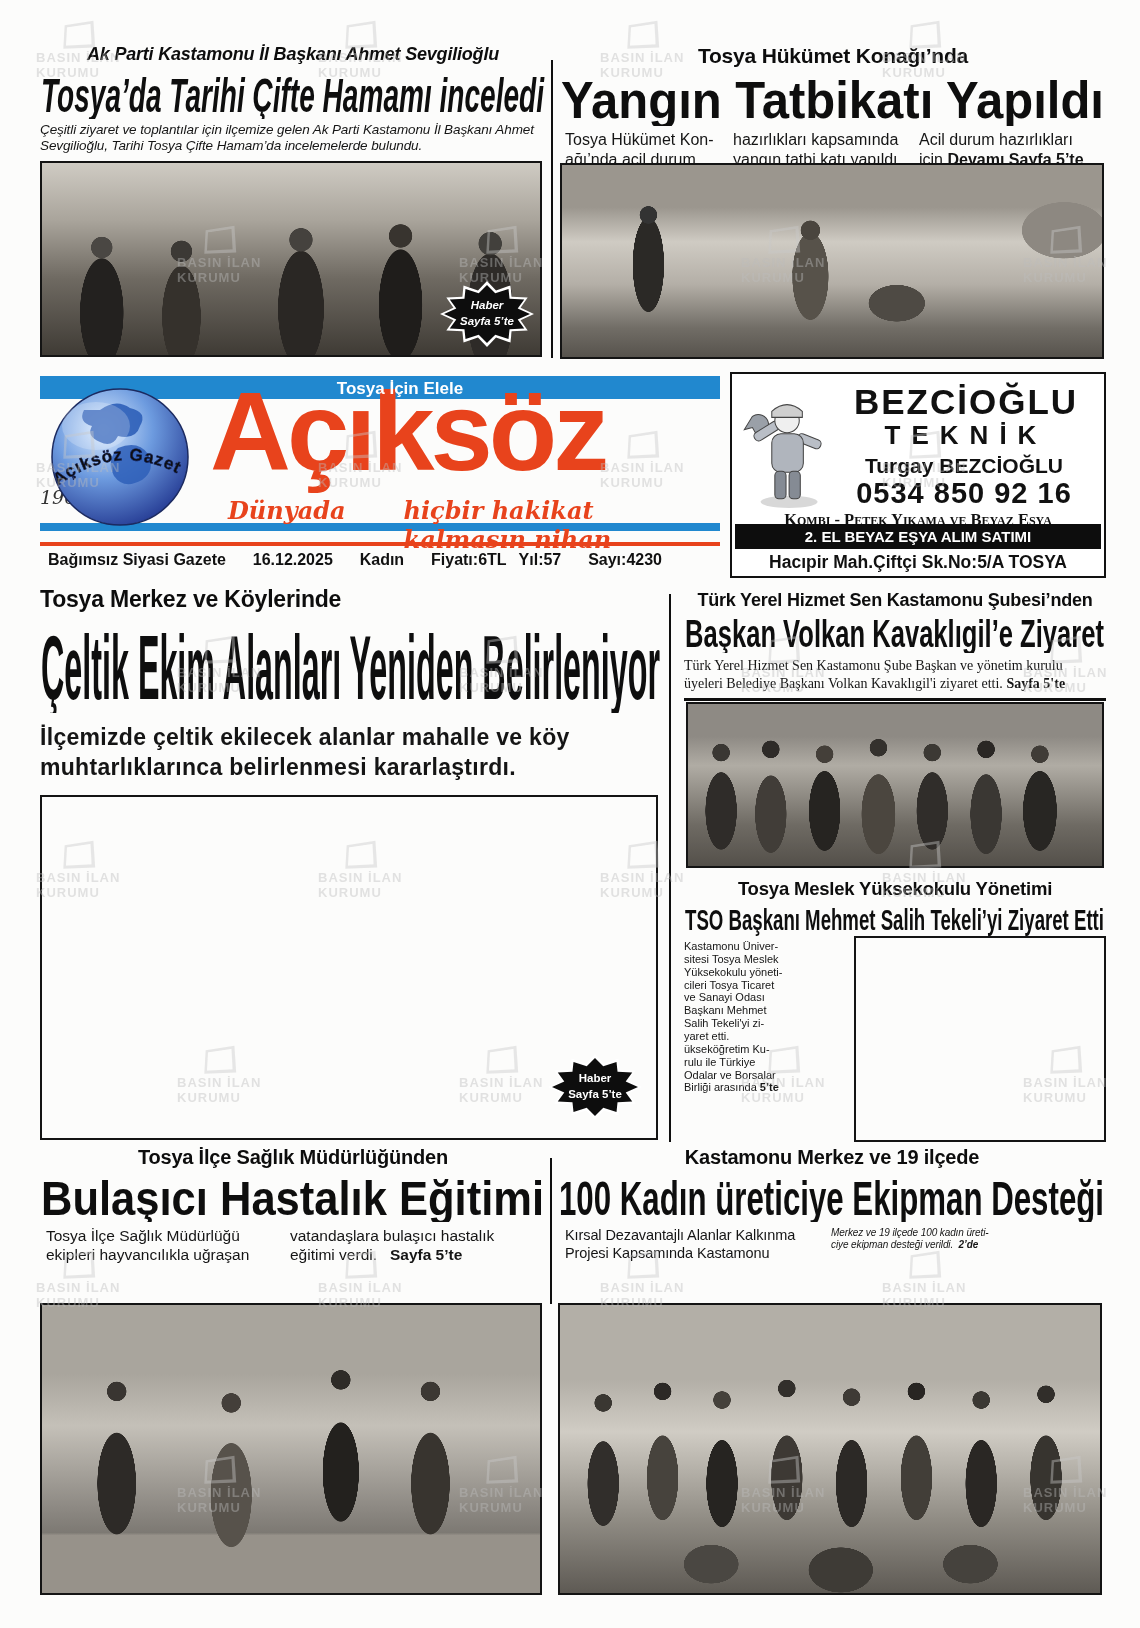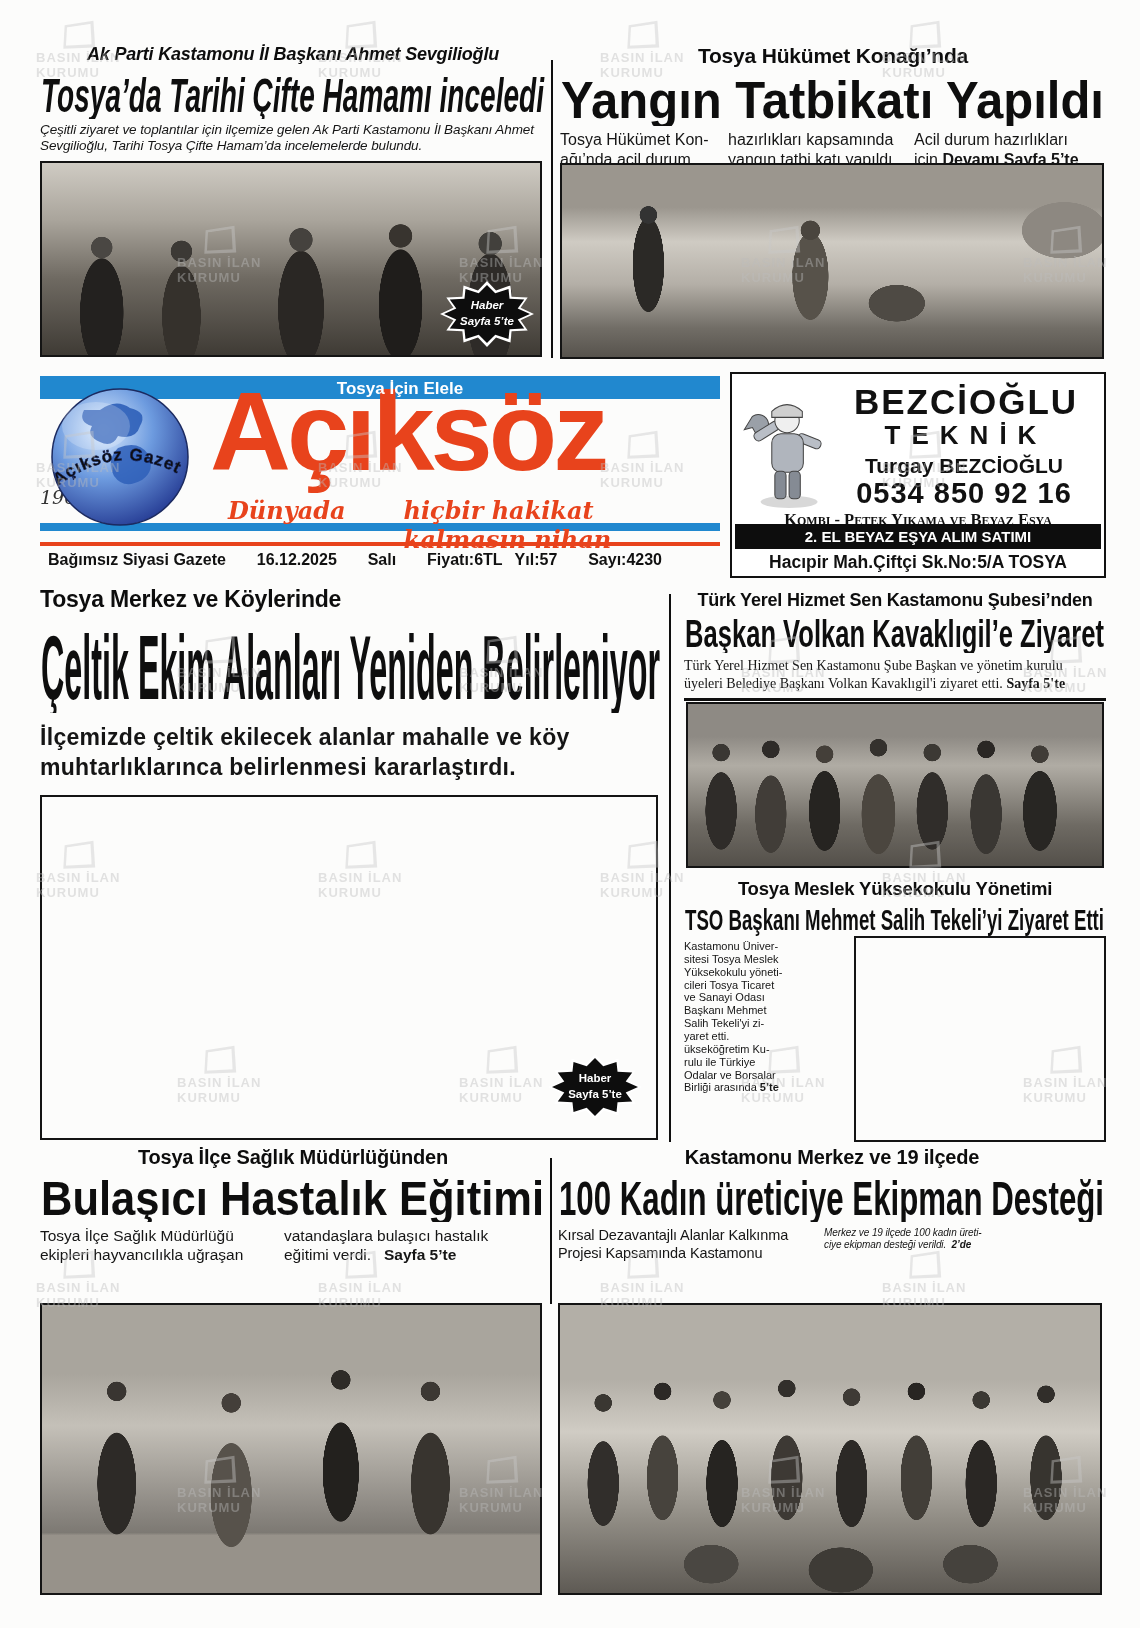--- a/index.html
+++ b/index.html
@@ -5,21 +5,21 @@
   html,body{margin:0;padding:0;background:#e8e8e8;}
   .page{position:relative;width:1140px;height:1628px;margin:0 auto;background:#fcfcfb;
         font-family:"Liberation Sans",sans-serif;color:#111;overflow:hidden;}
   .abs{position:absolute;}
   .kicker{font-weight:bold;text-align:center;letter-spacing:-.2px;color:#0d0d0d;}
   .hsvg{display:block;}
   svg text{font-family:"Liberation Sans",sans-serif;font-weight:bold;fill:#0e0e0e;}
   .bodytxt{line-height:1.22;color:#151515;}
   .pre{white-space:pre-line;}
   .serif{font-family:"Liberation Serif",serif;}
-  .cols{display:flex;justify-content:flex-start;}
+  .cols{display:flex;justify-content:center;}
   .photo{position:absolute;border:2px solid #141414;box-sizing:border-box;overflow:hidden;}
   .vline{position:absolute;background:#0f0f0f;}
   .rule-h{height:3px;background:#0f0f0f;}
 
   
   .ph1{background:
     radial-gradient(circle 11px at 12% 44%,#4a4743 0 95%,transparent 100%),
     radial-gradient(circle 11px at 28% 46%,#3c3935 0 95%,transparent 100%),
     radial-gradient(circle 12px at 52% 40%,#45423e 0 95%,transparent 100%),
     radial-gradient(circle 12px at 72% 38%,#38342f 0 95%,transparent 100%),
@@ -232,21 +232,21 @@
     <div class="abs ad-phone" style="left:96px;top:103px;width:272px;">0534 850 92 16</div>
     <div class="abs ad-line" style="left:4px;top:136px;width:364px;">Kombi - Petek Yıkama ve Beyaz Eşya</div>
     <div class="abs ad-line" style="left:4px;top:155px;width:364px;">Küçük Ev Aletleri - Tamir Bakım Servisi</div>
     <div class="ad-bar" style="bottom:27px;">2. EL BEYAZ EŞYA ALIM SATIMI</div>
     <div class="ad-addr" style="bottom:3px;">Hacıpir Mah.Çiftçi Sk.No:5/A TOSYA</div>
   </aside>
 
   <div class="abs dateline" style="left:48px;top:551px;width:614px;">
     <span>Bağımsız Siyasi Gazete</span>
     <span>16.12.2025</span>
-    <span>Salı</span>
+    <span>Kadın</span>
     <span style="display:flex;gap:12px;">
       <span>Fiyatı:6TL</span>
       <span>Yıl:57</span>
     </span>
     <span>Sayı:4230</span>
   </div>
 
   <section class="abs" style="left:40px;top:586px;width:622px;">
     <div class="kicker" style="font-size:23px;text-align:left;">Tosya Merkez ve Köylerinde</div>
     <svg class="hsvg" width="622" height="98" style="margin-top:2px;">

